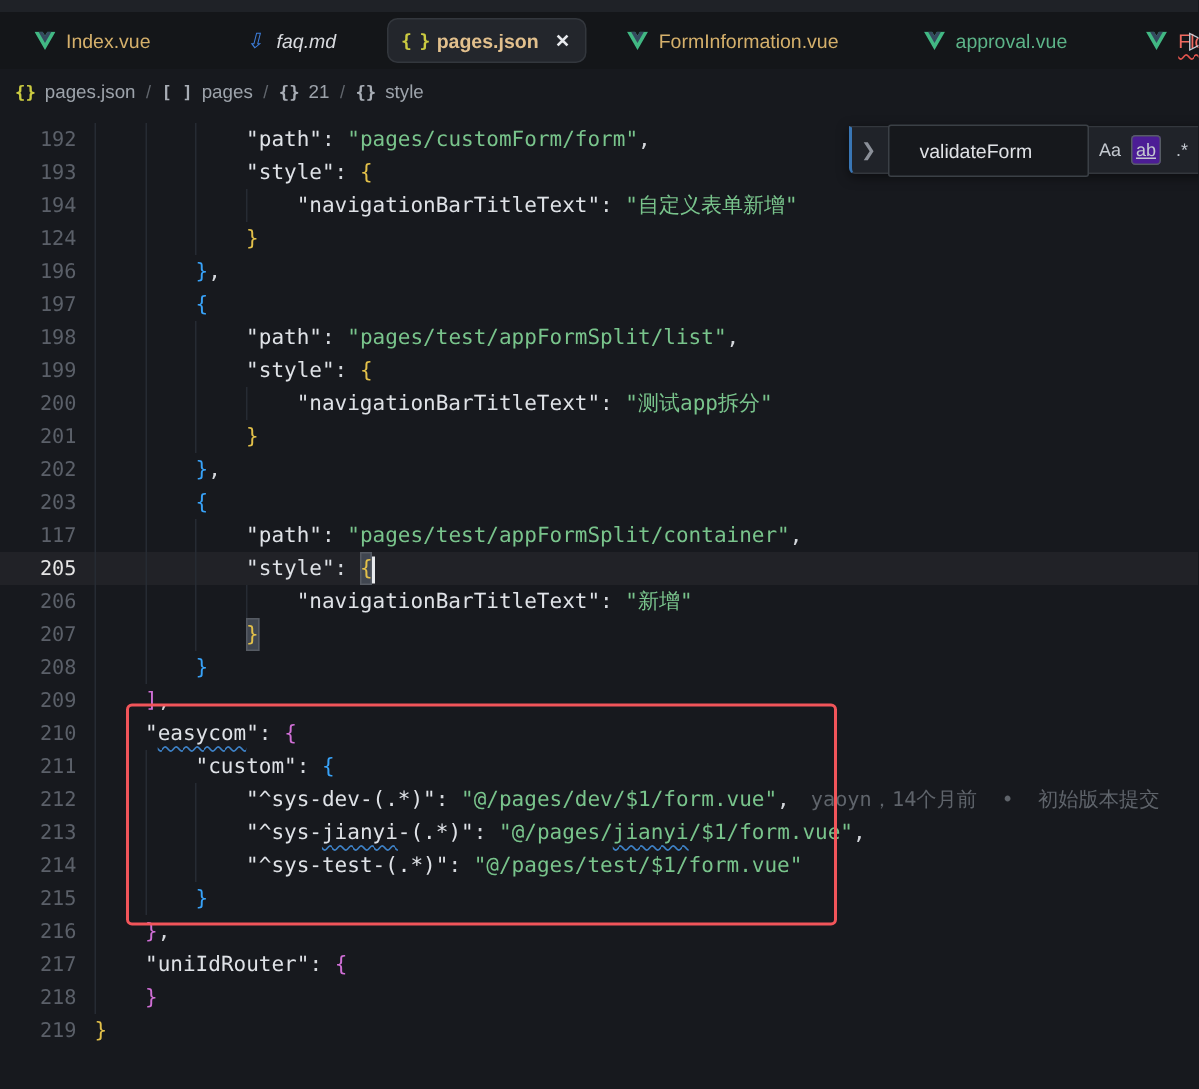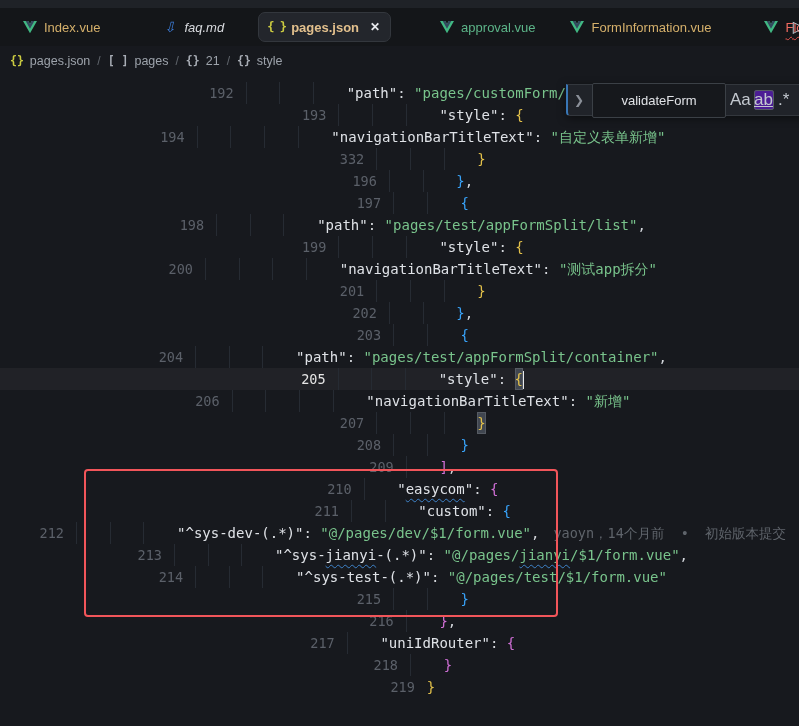--- a/index.html
+++ b/index.html
@@ -37,21 +37,21 @@
   .breadcrumbs { height:30px; background:#17191e; display:flex; align-items:center;
                  padding-left:10px; font-size:12.5px; color:#9da3ab; gap:7px; }
   .bc-item { display:flex; align-items:center; gap:6px; cursor:pointer; }
   .bc-glyph { font-family:"DejaVu Sans Mono", monospace; font-size:11.5px; font-weight:bold; color:#a8adb5; }
   .bc-glyph.file { color:#cbcb41; }
   .bc-sep { color:#62676e; font-size:12px; }
 
   
   .editor { position:relative; width:799px; height:650px; background:#17191e; overflow:hidden; }
   .code { padding-top:6px; font-family:"DejaVu Sans Mono", monospace; font-size:14px; line-height:22px; }
-  .code-row { display:flex; height:22px; white-space:pre;justify-content:center; }
+  .code-row { display:flex; height:22px; white-space:pre; }
   .code-row.current { background:rgba(255,255,255,0.045); }
   .gutter { flex:0 0 63px; text-align:right; padding-right:12px; color:#5b6069; font-size:13.5px; }
   .code-row.current .gutter { color:#e5e5e5; }
   .content { display:flex; align-items:center; height:22px; }
   .ind { display:inline-block; width:33.7px; height:22px; border-left:1px solid #262b33; }
   .tok { height:22px; }
   .k  { color:#dfe2e7; }
   .p  { color:#d4d7dc; }
   .s  { color:#79c48c; }
   .b1 { color:#e2c04a; }
@@ -67,24 +67,24 @@
   .red-rect { position:absolute; left:84px; top:393px; width:474px; height:148px;
               border:2.5px solid #f2555a; border-radius:4px; pointer-events:none; z-index:5; }
 
   
   .find { position:absolute; top:8px; left:566px; width:262px; height:32px;
           background:#202329; border:1px solid #33373d; border-left:2px solid #3976b5;
           border-radius:0 0 4px 4px; box-shadow:0 2px 8px rgba(0,0,0,0.5);
           display:flex; align-items:center; gap:4px; padding:0 4px 0 6px; z-index:10; }
   .find-toggle { color:#8b9099; font-size:12px; width:14px; cursor:pointer; }
   .find-input { width:134px; height:35px; background:#16181c; border:1px solid #3b4046;
-                border-radius:2px; color:#e0e2e6; font-size:13px; padding:0 8px;
-                font-family:"Liberation Sans", sans-serif;text-align:center; }
-  .find-opt { width:20px; height:20px; display:flex; align-items:center; justify-content:flex-start;
-              color:#c3c8cf; font-size:17px; border-radius:3px; cursor:pointer; flex:0 0 20px; }
+                border-radius:2px; color:#e0e2e6; font-size:13px; padding:0 20px;
+                font-family:"Liberation Sans", sans-serif; }
+  .find-opt { width:20px; height:20px; display:flex; align-items:center; justify-content:center;
+              color:#c3c8cf; font-size:12px; border-radius:3px; cursor:pointer; flex:0 0 20px; }
   .find-opt.active { background:#4c1d95; box-shadow:inset 0 0 0 1px #565c64; }
   .find-opt.ww span { text-decoration:underline; }
 </style>
 </head>
 <body>
 
 <div class="app">
 
   <div class="top-strip"></div>
 
@@ -100,37 +100,37 @@
     </div>
     <div class="tab tab-2 t-preview">
       <span class="ticon md-glyph">⇩</span>
       <span>faq.md</span>
     </div>
     <div class="tab tab-3 t-active">
       <span class="ticon json-glyph">{ }</span>
       <span>pages.json</span>
       <span class="tab-close">✕</span>
     </div>
+    <div class="tab tab-4 t-modified">
+      <span class="ticon">
+        <svg width="14" height="13" viewBox="0 0 24 22">
+            <path fill="#41b883" d="M14.8 0L12 4.8 9.2 0H0l12 21 12-21z"></path>
+            <path fill="#34495e" d="M14.8 0L12 4.8 9.2 0H4.6L12 13 19.4 0z"></path>
+          </svg>
+      </span>
+      <span>FormInformation.vue</span>
+    </div>
     <div class="tab tab-5 t-added">
       <span class="ticon">
         <svg width="14" height="13" viewBox="0 0 24 22">
             <path fill="#41b883" d="M14.8 0L12 4.8 9.2 0H0l12 21 12-21z"></path>
             <path fill="#34495e" d="M14.8 0L12 4.8 9.2 0H4.6L12 13 19.4 0z"></path>
           </svg>
       </span>
       <span>approval.vue</span>
-    </div>
-    <div class="tab tab-4 t-modified">
-      <span class="ticon">
-        <svg width="14" height="13" viewBox="0 0 24 22">
-            <path fill="#41b883" d="M14.8 0L12 4.8 9.2 0H0l12 21 12-21z"></path>
-            <path fill="#34495e" d="M14.8 0L12 4.8 9.2 0H4.6L12 13 19.4 0z"></path>
-          </svg>
-      </span>
-      <span>FormInformation.vue</span>
     </div>
     <div class="tab tab-6">
       <span class="ticon">
         <svg width="14" height="13" viewBox="0 0 24 22">
             <path fill="#41b883" d="M14.8 0L12 4.8 9.2 0H0l12 21 12-21z"></path>
             <path fill="#34495e" d="M14.8 0L12 4.8 9.2 0H4.6L12 13 19.4 0z"></path>
           </svg>
       </span>
       <span class="t-error">FlowInfo.vu</span>
     </div>
@@ -157,30 +157,30 @@
       <span class="bc-glyph">{}</span>
       <span>style</span>
     </span>
   </div>
 
   <div class="editor">
     <div class="code">
         <div class="code-row"><span class="gutter">192</span><span class="content"><span class="ind"></span><span class="ind"></span><span class="ind"></span><span class="tok k">"path"</span><span class="tok p">: </span><span class="tok s">"pages/customForm/form"</span><span class="tok p">,</span></span></div>
         <div class="code-row"><span class="gutter">193</span><span class="content"><span class="ind"></span><span class="ind"></span><span class="ind"></span><span class="tok k">"style"</span><span class="tok p">: </span><span class="tok b1">{</span></span></div>
         <div class="code-row"><span class="gutter">194</span><span class="content"><span class="ind"></span><span class="ind"></span><span class="ind"></span><span class="ind"></span><span class="tok k">"navigationBarTitleText"</span><span class="tok p">: </span><span class="tok s">"自定义表单新增"</span></span></div>
-        <div class="code-row"><span class="gutter">332</span><span class="content"><span class="ind"></span><span class="ind"></span><span class="ind"></span><span class="tok b1">}</span></span></div>
+        <div class="code-row"><span class="gutter">124</span><span class="content"><span class="ind"></span><span class="ind"></span><span class="ind"></span><span class="tok b1">}</span></span></div>
         <div class="code-row"><span class="gutter">196</span><span class="content"><span class="ind"></span><span class="ind"></span><span class="tok b3">}</span><span class="tok p">,</span></span></div>
         <div class="code-row"><span class="gutter">197</span><span class="content"><span class="ind"></span><span class="ind"></span><span class="tok b3">{</span></span></div>
         <div class="code-row"><span class="gutter">198</span><span class="content"><span class="ind"></span><span class="ind"></span><span class="ind"></span><span class="tok k">"path"</span><span class="tok p">: </span><span class="tok s">"pages/test/appFormSplit/list"</span><span class="tok p">,</span></span></div>
         <div class="code-row"><span class="gutter">199</span><span class="content"><span class="ind"></span><span class="ind"></span><span class="ind"></span><span class="tok k">"style"</span><span class="tok p">: </span><span class="tok b1">{</span></span></div>
         <div class="code-row"><span class="gutter">200</span><span class="content"><span class="ind"></span><span class="ind"></span><span class="ind"></span><span class="ind"></span><span class="tok k">"navigationBarTitleText"</span><span class="tok p">: </span><span class="tok s">"测试app拆分"</span></span></div>
         <div class="code-row"><span class="gutter">201</span><span class="content"><span class="ind"></span><span class="ind"></span><span class="ind"></span><span class="tok b1">}</span></span></div>
         <div class="code-row"><span class="gutter">202</span><span class="content"><span class="ind"></span><span class="ind"></span><span class="tok b3">}</span><span class="tok p">,</span></span></div>
         <div class="code-row"><span class="gutter">203</span><span class="content"><span class="ind"></span><span class="ind"></span><span class="tok b3">{</span></span></div>
-        <div class="code-row"><span class="gutter">204</span><span class="content"><span class="ind"></span><span class="ind"></span><span class="ind"></span><span class="tok k">"path"</span><span class="tok p">: </span><span class="tok s">"pages/test/appFormSplit/container"</span><span class="tok p">,</span></span></div>
+        <div class="code-row"><span class="gutter">117</span><span class="content"><span class="ind"></span><span class="ind"></span><span class="ind"></span><span class="tok k">"path"</span><span class="tok p">: </span><span class="tok s">"pages/test/appFormSplit/container"</span><span class="tok p">,</span></span></div>
         <div class="code-row current"><span class="gutter">205</span><span class="content"><span class="ind"></span><span class="ind"></span><span class="ind"></span><span class="tok k">"style"</span><span class="tok p">: </span><span class="tok b1 bm">{</span><span class="cursor"></span></span></div>
         <div class="code-row"><span class="gutter">206</span><span class="content"><span class="ind"></span><span class="ind"></span><span class="ind"></span><span class="ind"></span><span class="tok k">"navigationBarTitleText"</span><span class="tok p">: </span><span class="tok s">"新增"</span></span></div>
         <div class="code-row"><span class="gutter">207</span><span class="content"><span class="ind"></span><span class="ind"></span><span class="ind"></span><span class="tok b1 bm">}</span></span></div>
         <div class="code-row"><span class="gutter">208</span><span class="content"><span class="ind"></span><span class="ind"></span><span class="tok b3">}</span></span></div>
         <div class="code-row"><span class="gutter">209</span><span class="content"><span class="ind"></span><span class="tok b2">]</span><span class="tok p">,</span></span></div>
         <div class="code-row"><span class="gutter">210</span><span class="content"><span class="ind"></span><span class="tok k">"</span><span class="tok k sq">easycom</span><span class="tok k">"</span><span class="tok p">: </span><span class="tok b2">{</span></span></div>
         <div class="code-row"><span class="gutter">211</span><span class="content"><span class="ind"></span><span class="ind"></span><span class="tok k">"custom"</span><span class="tok p">: </span><span class="tok b3">{</span></span></div>
         <div class="code-row"><span class="gutter">212</span><span class="content"><span class="ind"></span><span class="ind"></span><span class="ind"></span><span class="tok k">"^sys-dev-(.*)"</span><span class="tok p">: </span><span class="tok s">"@/pages/dev/$1/form.vue"</span><span class="tok p">,</span><span class="blame">yaoyn，14个月前  •  初始版本提交</span></span></div>
         <div class="code-row"><span class="gutter">213</span><span class="content"><span class="ind"></span><span class="ind"></span><span class="ind"></span><span class="tok k">"^sys-</span><span class="tok k sq">jianyi</span><span class="tok k">-(.*)"</span><span class="tok p">: </span><span class="tok s">"@/pages/</span><span class="tok s sq">jianyi</span><span class="tok s">/$1/form.vue"</span><span class="tok p">,</span></span></div>
         <div class="code-row"><span class="gutter">214</span><span class="content"><span class="ind"></span><span class="ind"></span><span class="ind"></span><span class="tok k">"^sys-test-(.*)"</span><span class="tok p">: </span><span class="tok s">"@/pages/test/$1/form.vue"</span></span></div>

